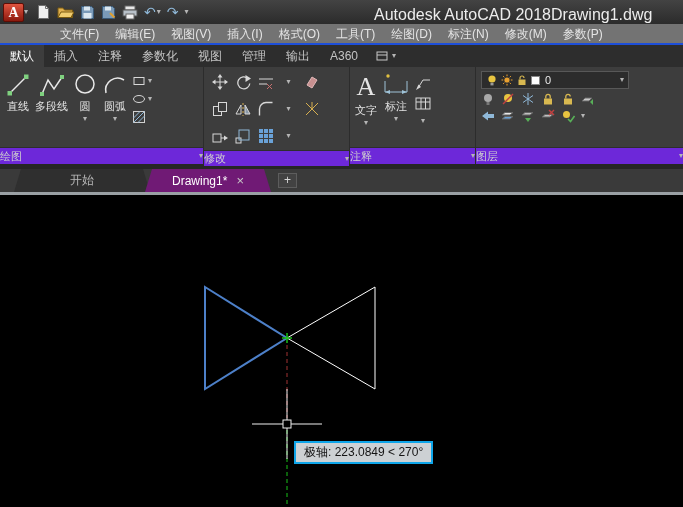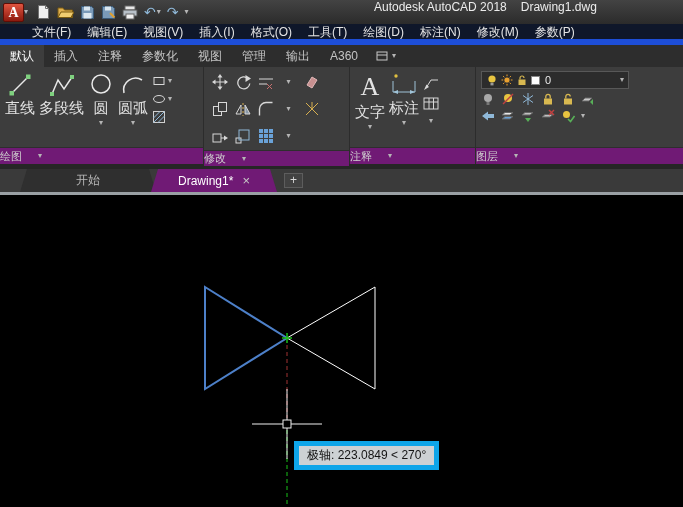--- a/index.html
+++ b/index.html
@@ -10,71 +10,71 @@
   
   .titlebar{height:24px;background:linear-gradient(#434343,#2b2b2b);display:flex;align-items:center;position:relative}
   .app-menu{display:flex;align-items:center;height:100%;padding:0 5px 0 3px}
   .logo-a{width:21px;height:19px;border-radius:2px;background:linear-gradient(#e05540,#8c1a0e);
           border:1px solid #5f0d05;color:#fff;font-family:"Liberation Serif","DejaVu Serif",serif;
           font-weight:bold;font-size:14px;line-height:17px;text-align:center;display:block}
   .caret{font-size:8px;color:#b5b5b5;line-height:1}
   .qat{display:flex;align-items:center;height:100%}
   .qat-btn{height:22px;padding:0 3px;display:flex;align-items:center;gap:1px}
   .qat-arrow{font-size:14px;color:#8fb8d8;line-height:1}
-  .title-text{position:absolute;left:374px;top:0;height:100%;display:flex;align-items:flex-start;gap:14px;
-              font-size:12px;color:#ececec;white-space:nowrap}
-
-  
-  .menubar{height:21px;background:#0f172a;display:flex;align-items:center;padding-left:24px;border-bottom:6px solid #1d4ed8}
+  .title-text{position:absolute;left:374px;top:0;height:100%;display:flex;align-items:flex-end;
+              font-size:16px;color:#ececec;white-space:nowrap}
+
+  
+  .menubar{height:21px;background:#737373;display:flex;align-items:center;padding-left:52px;border-bottom:2px solid #1d4ed8}
   .menu-item{padding:0 8px;font-size:12px;color:#e4e4e4;line-height:20px}
 
   
   .ribbon-tabs{height:22px;background:#2d2d2d;display:flex;align-items:stretch;}
   .rtab{padding:0 10px;font-size:12px;color:#c4c4c4;line-height:22px}
   .rtab.active{background:#3d3d3d;color:#fff}
   .rtab-opt{display:flex;align-items:center;gap:3px;padding:0 7px}
 
   
   .ribbon-body{height:97px;background:#3d3d3d;display:flex}
   .panel{display:flex;flex-direction:column;border-right:1px solid #2c2c2c}
   .panel-content{flex:1;display:flex;padding:3px 5px;gap:4px;align-items:flex-start}
-  .panel-footer{height:17px;background:#701a75;border-top:1px solid #2e2e2e;display:flex;align-items:center;
-                justify-content:flex-start;gap:16px;font-size:11px;color:#cfcfcf}
+  .panel-footer{height:17px;background:#6d28d9;border-top:1px solid #2e2e2e;display:flex;align-items:center;
+                justify-content:space-between;gap:16px;font-size:11px;color:#cfcfcf}
   .tool-big{display:flex;flex-direction:column;align-items:center;gap:1px;padding-top:2px}
-  .tool-label{font-size:15px;color:#e2e2e2;white-space:nowrap}
+  .tool-label{font-size:11px;color:#e2e2e2;white-space:nowrap}
   .mini-col{display:flex;flex-direction:column;gap:4px;padding-top:4px}
   .mini-row{display:flex;align-items:center;gap:2px}
   .modify-grid{display:grid;grid-template-columns:repeat(5,19px);grid-auto-rows:23px;
                align-items:center;justify-items:center;padding:3px 6px}
   .anno-text-glyph{font-family:"Liberation Serif","DejaVu Serif",serif;font-size:26px;line-height:30px;color:#e4e4e4}
   .anno-col{display:flex;flex-direction:column;gap:5px;padding-top:5px;align-items:center}
   .layer-big-label{width:26px;font-size:11px;line-height:12px;color:#e2e2e2;text-align:center}
   .layers-right{display:flex;flex-direction:column;gap:3px;padding-top:1px}
   .layer-dd{width:148px;height:18px;background:#2c2c2c;border:1px solid #585858;display:flex;align-items:center;
             gap:3px;padding:0 4px}
   .layer-chip{width:9px;height:9px;background:#fff;border:1px solid #888}
   .layer-name{flex:1;font-size:11px;color:#e8e8e8;padding-left:2px}
   .icon-row{display:flex;gap:6px;align-items:center}
 
   
   .tab-gap{height:5px;background:#262626}
-  .filetabs{height:23px;background:#3a3a3a;display:flex;align-items:stretch;padding-left:20px}
+  .filetabs{height:23px;background:#3a3a3a;display:flex;align-items:stretch;padding-left:14px}
   .ftab{display:flex;align-items:center;justify-content:center;gap:9px;font-size:12px;
         clip-path:polygon(0 100%,7px 0,calc(100% - 7px) 0,100% 100%);margin-right:-5px}
   .ftab.start{width:136px;background:#2f2f2f;color:#b8b8b8}
   .ftab.drawing{width:126px;background:#701a75;color:#fff}
   .ftab-close{font-size:13px;color:#c8c8c8;line-height:1}
   .ftab-plus{width:19px;height:15px;margin:auto 0 auto 12px;background:#424242;border:1px solid #5d5d5d;
              color:#d8d8d8;font-size:12px;line-height:13px;text-align:center}
 
   
   .canvas-strip{height:3px;background:#9aa0a4}
   .canvas{position:relative;height:312px;background:#000}
   .canvas svg{display:block}
-  .tooltip{position:absolute;left:294px;top:246px;background:#cdd1d4;border:5px solid #0ea5e9;color:#141414;
+  .tooltip{position:absolute;left:294px;top:246px;background:#cdd1d4;border:2px solid #0ea5e9;color:#141414;
            font-size:12px;line-height:15px;padding:2px 8px;white-space:nowrap;box-shadow:2px 2px 4px rgba(0,0,0,.6)}
 </style>
 </head>
 <body>
 
 <div class="app">
 
   <div class="titlebar">
     <div class="app-menu">
       <span class="logo-a">A</span>

